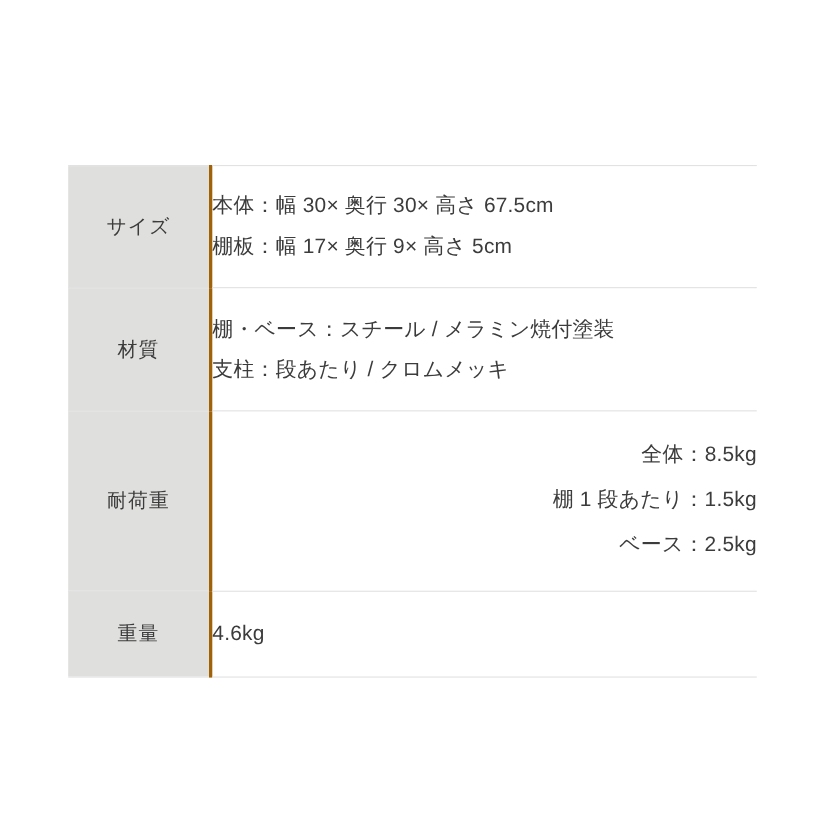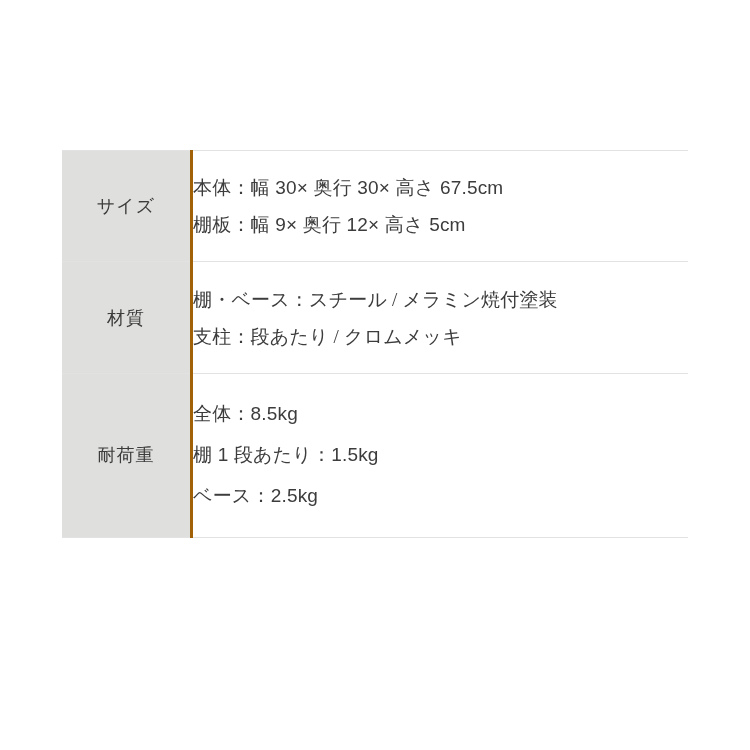--- a/index.html
+++ b/index.html
@@ -60,59 +60,65 @@
     color: #3c3c3c;
     letter-spacing: 0.01em;
   }
 
   .value-line {
     display: block;
     white-space: nowrap;
   }
 
   .row-size .value-cell { padding-top: 18px; padding-bottom: 18px; }
-  .row-material .value-cell { padding-top: 18px; padding-bottom: 18px; font-family: Liberation Serif, serif; }
-  .row-load .value-cell { padding-top: 20px; padding-bottom: 20px; line-height: 2.15; }
+  .row-material .value-cell { padding-top: 18px; padding-bottom: 18px; }
+  .row-load .value-cell { padding-top: 20px; padding-bottom: 20px; line-height: 2.15; text-align: right; }
   .row-weight .value-cell { padding-top: 20px; padding-bottom: 20px; }
 
   .row-size { height: 110px; }
   .row-material { height: 112px; }
   .row-load { height: 152px; }
   .row-weight { height: 70px; }
 </style>
 </head>
 <body>
 
 <div class="page">
 
   <table class="spec-table">
     <tbody>
 
       <tr class="row-size">
         <td class="label-cell">サイズ</td>
         <td class="value-cell">
           <span class="value-line">本体：幅 30× 奥行 30× 高さ 67.5cm</span>
-          <span class="value-line">棚板：幅 9× 奥行 12× 高さ 5cm</span>
+          <span class="value-line">棚板：幅 17× 奥行 9× 高さ 5cm</span>
         </td>
       </tr>
 
       <tr class="row-material">
         <td class="label-cell">材質</td>
         <td class="value-cell">
           <span class="value-line">棚・ベース：スチール / メラミン焼付塗装</span>
           <span class="value-line">支柱：段あたり / クロムメッキ</span>
         </td>
       </tr>
 
       <tr class="row-load">
         <td class="label-cell">耐荷重</td>
         <td class="value-cell">
           <span class="value-line">全体：8.5kg</span>
           <span class="value-line">棚 1 段あたり：1.5kg</span>
           <span class="value-line">ベース：2.5kg</span>
         </td>
       </tr>
 
+      <tr class="row-weight">
+        <td class="label-cell">重量</td>
+        <td class="value-cell">
+          <span class="value-line">4.6kg</span>
+        </td>
+      </tr>
 
     </tbody>
   </table>
 
 </div>
 
 </body></html>

